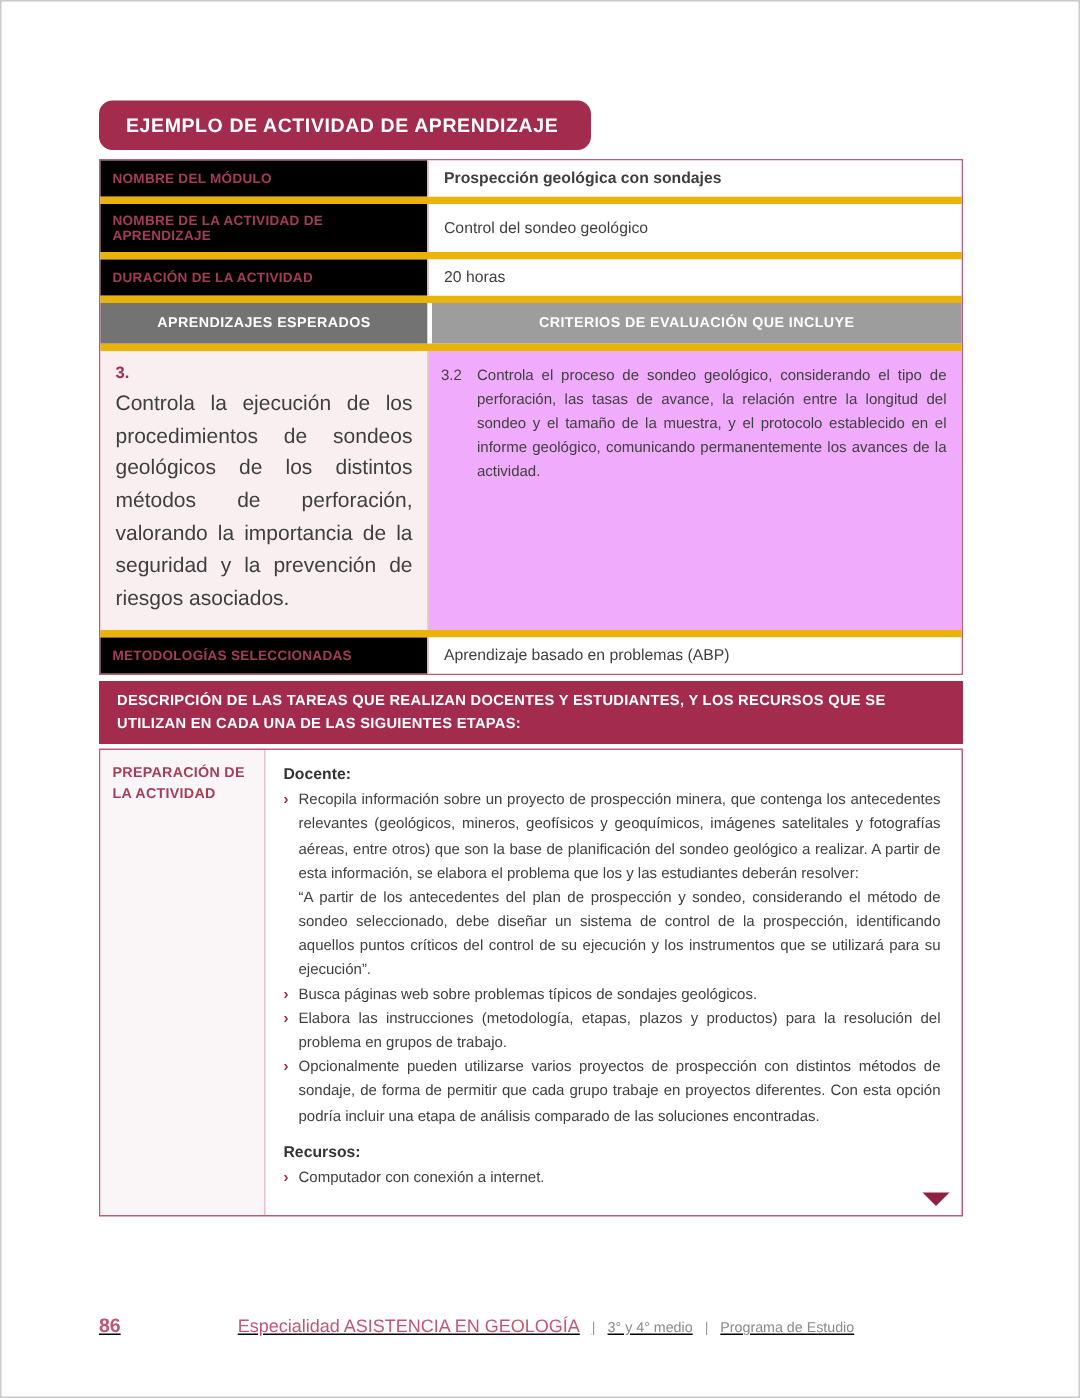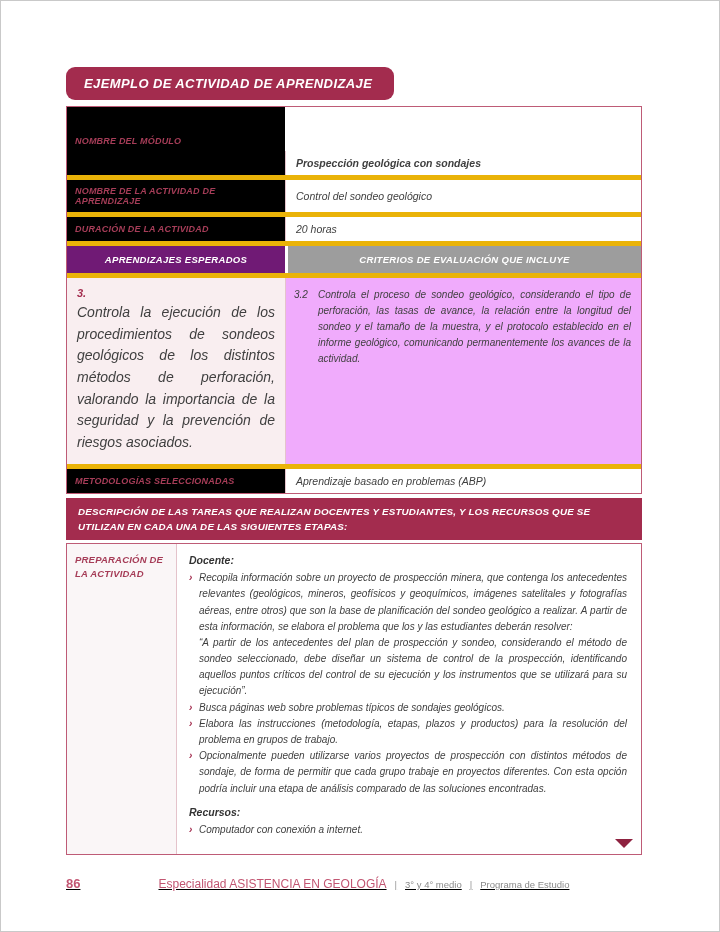--- a/index.html
+++ b/index.html
@@ -2,45 +2,45 @@
 <html><head>
 <meta charset="utf-8">
 <style>
   * { margin:0; padding:0; box-sizing:border-box; }
   html,body { background:#e8e8e8; }
   .page {
     width:720px; height:932px; background:#ffffff;
     border:1px solid #c9c9c9; position:relative; overflow:hidden;
     font-family:"Liberation Sans", sans-serif; margin:0 auto;
   }
-  .content { position:absolute; left:65px; top:66px; width:576px;font-style:italic; }
+  .content { position:absolute; left:65px; top:66px; width:576px; }
 
   .banner {
     display:inline-block; background:#a32c4e; color:#fff;
     border-radius:9px; padding:9px 22px 9px 18px;
     font-size:13px; font-weight:bold; letter-spacing:.4px;
   }
 
   .tbl { margin-top:6px; border:1px solid #be5b76; }
   .row { display:grid; grid-template-columns:218px 1fr; }
   .row + .row { border-top:5px solid #eab308; }
 
   .lbl {
     background:#000000; color:#a63d58; font-size:9px; font-weight:bold;
     letter-spacing:.2px; padding:6px 8px; display:flex; align-items:center;
   }
   .val {
     background:#fff; color:#3f3f3f; font-size:10.5px;
     padding:6px 10px; border-left:1px solid #e4c3cb;
     display:flex; align-items:center;
   }
-  .val.bold { font-weight:bold;margin-top:44px; }
+  .val.bold { font-weight:bold; }
 
   .hdr-left {
-    background:#701a75; color:#fff; font-size:9.5px; font-weight:bold;
+    background:#737373; color:#fff; font-size:9.5px; font-weight:bold;
     text-align:center; padding:8px 8px; letter-spacing:.3px;
   }
   .hdr-right {
     background:#9d9d9d; color:#fff; font-size:9.5px; font-weight:bold;
     text-align:center; padding:8px 4px; border-left:3px solid #fff; letter-spacing:.3px;
   }
 
   .exp-cell { background:#f9eef0; padding:9px 10px 10px 10px; }
   .exp-num { color:#a32c4e; font-weight:bold; font-size:11px; margin-bottom:3px; }
   .exp-text { color:#3f3f3f; font-size:14px; line-height:1.55; text-align:justify; }

